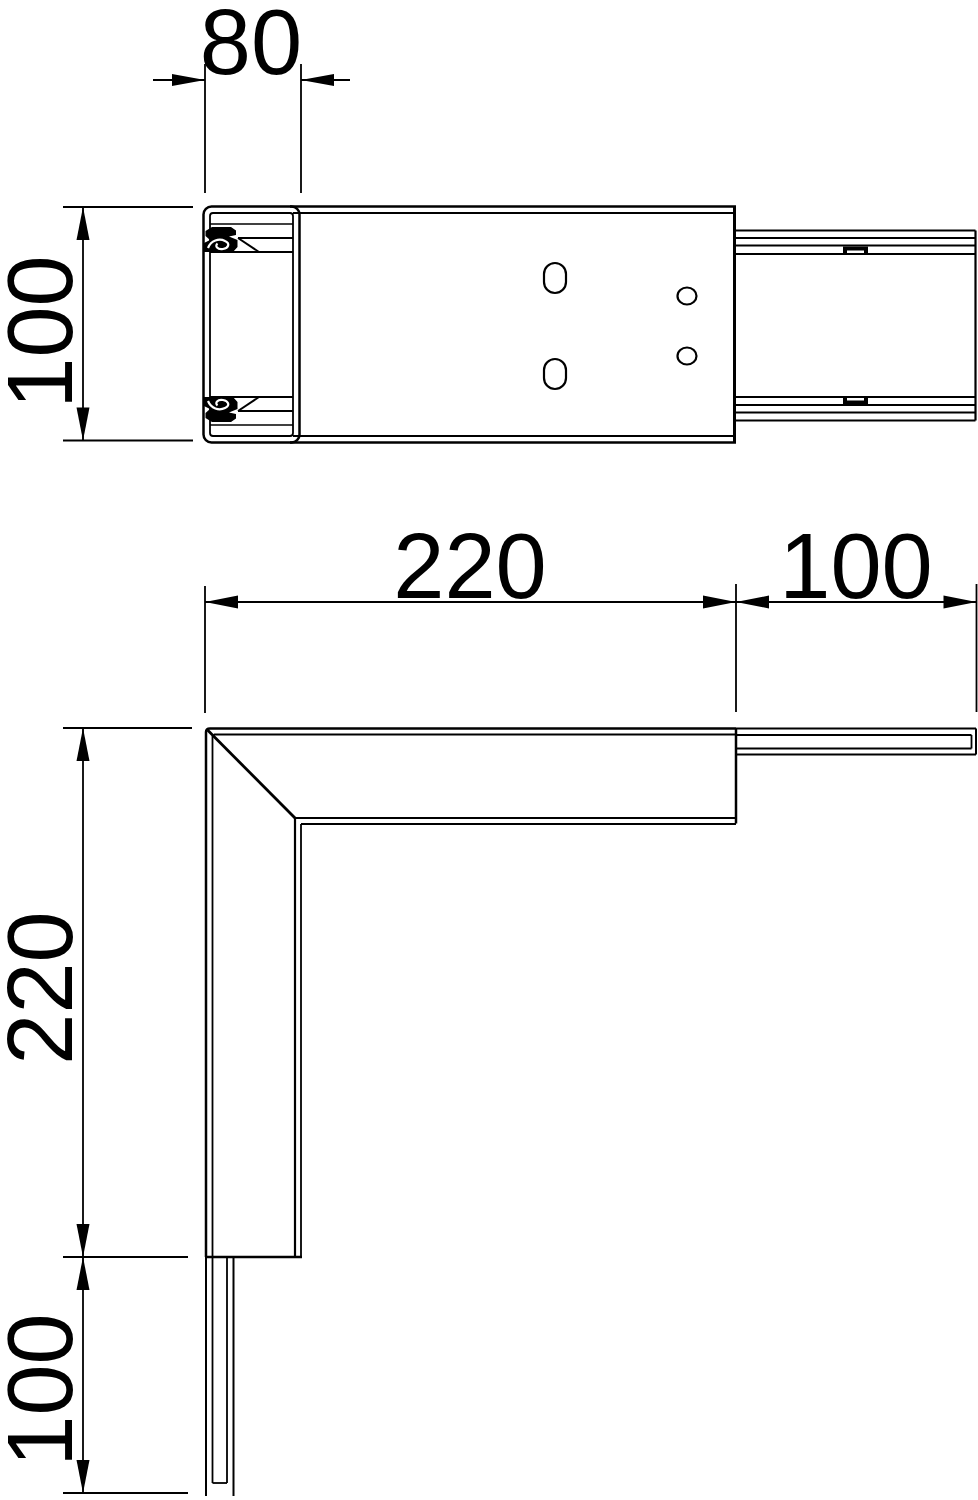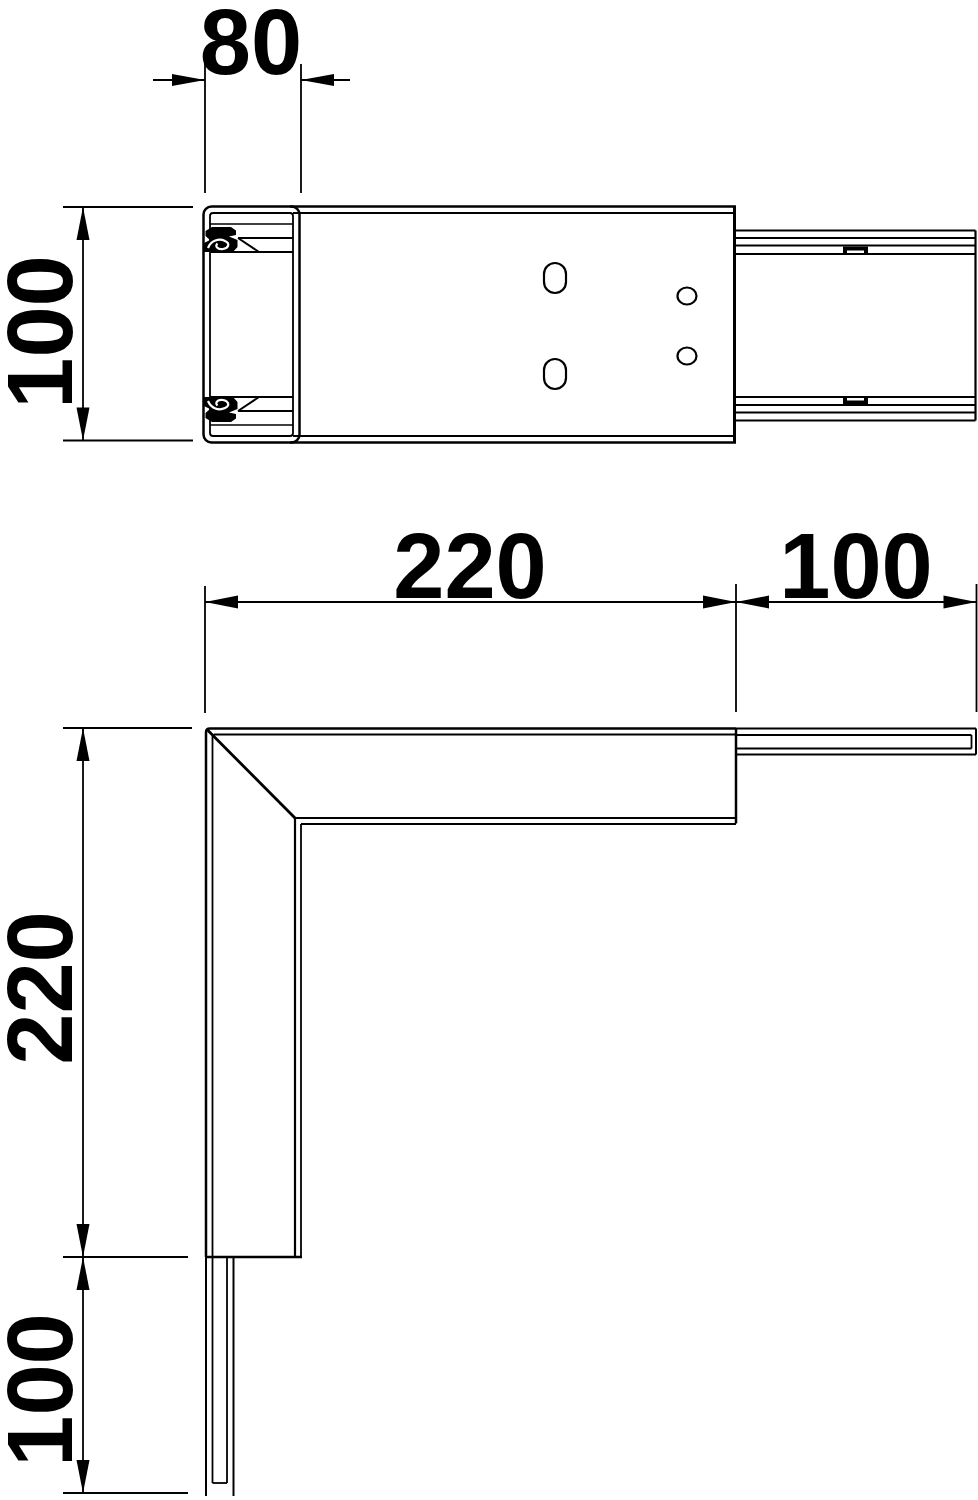--- a/index.html
+++ b/index.html
@@ -1,16 +1,16 @@
 <!DOCTYPE html>
 <html><head>
 <meta charset="utf-8">
 <style>
   html,body{margin:0;padding:0;background:#ffffff;}
-  .page{width:978px;height:1500px;position:relative;background:#737373;overflow:hidden;font-weight:bold;}
+  .page{width:978px;height:1500px;position:relative;background:#737373;overflow:hidden;}
   svg{display:block;}
   .ln{stroke:#000;fill:none;stroke-linecap:butt;}
   .s16{stroke-width:1.6}
   .s18{stroke-width:1.8}
   .s20{stroke-width:2}
   .s22{stroke-width:2.2}
   .s25{stroke-width:2.5}
   .s28{stroke-width:2.8}
   .s30{stroke-width:3}
   .s40{stroke-width:4}

